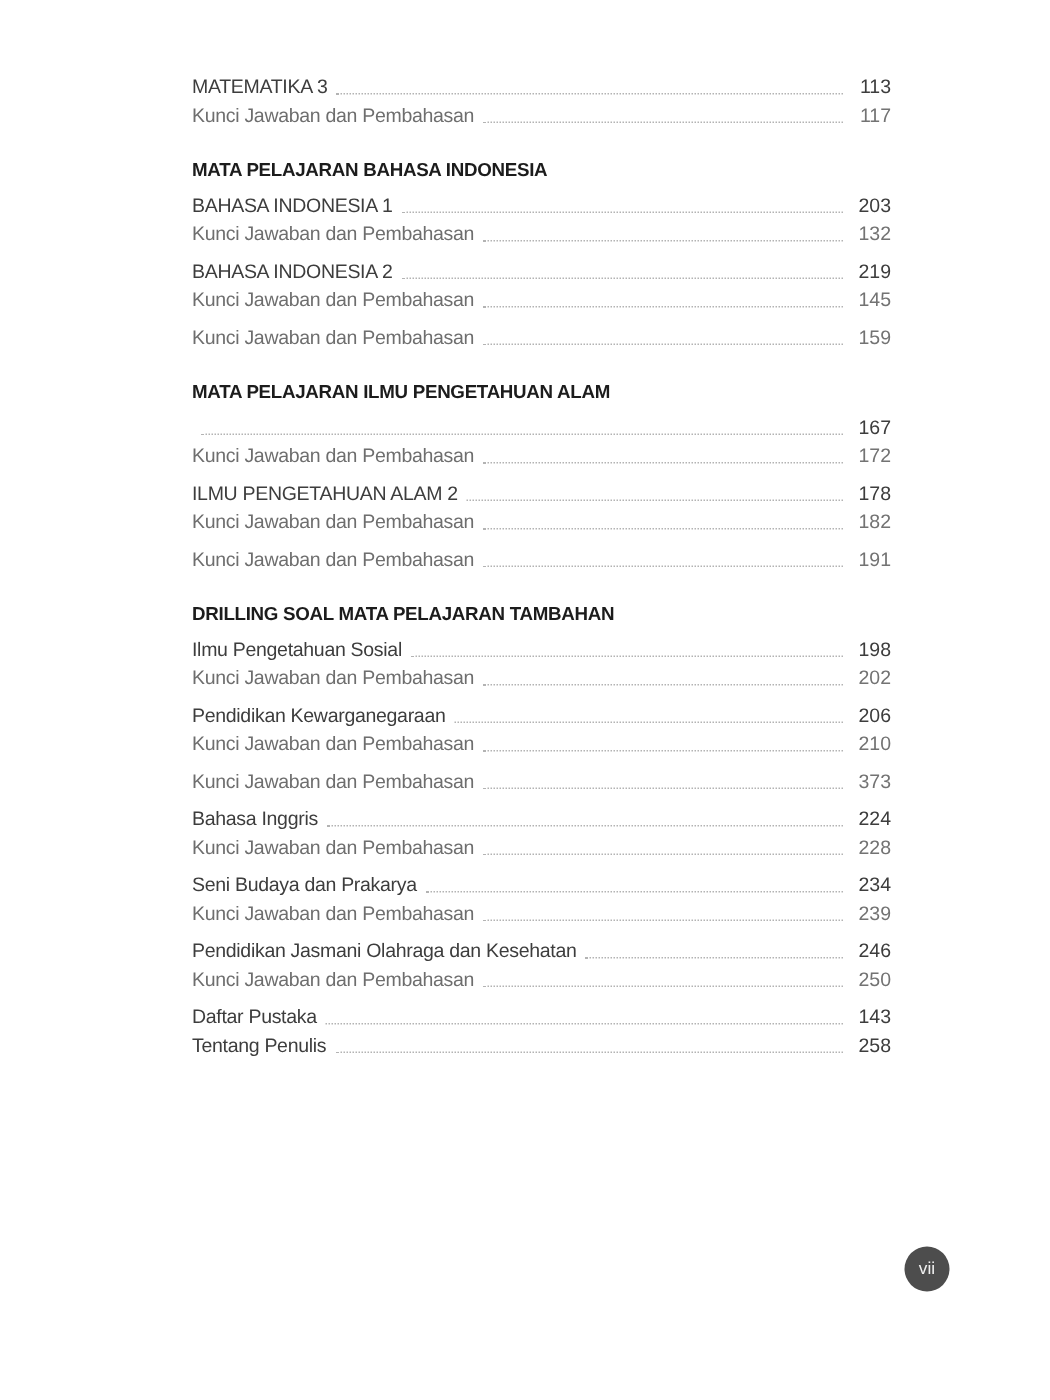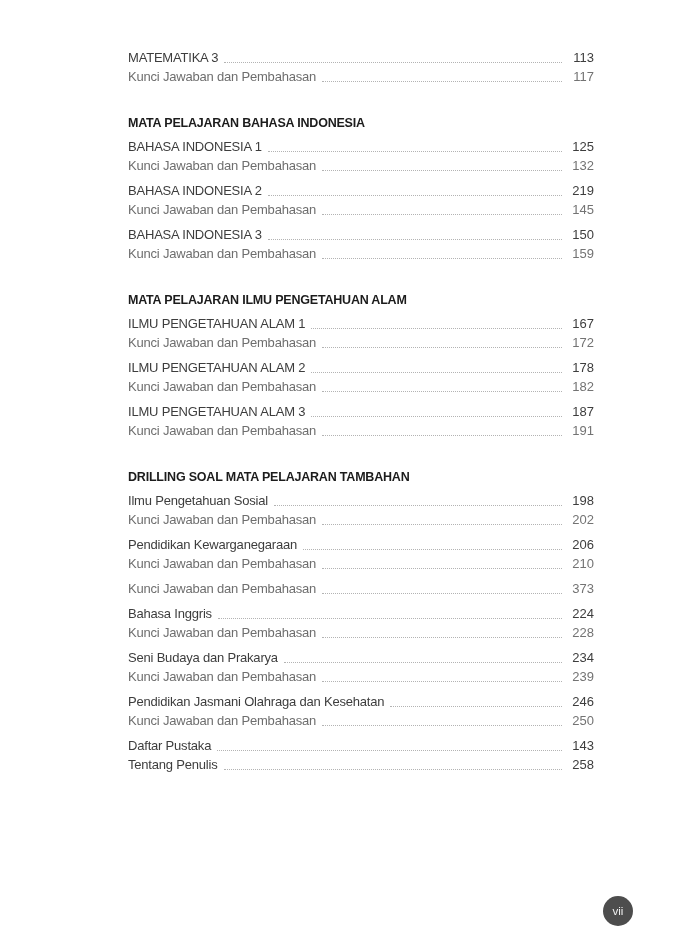--- a/index.html
+++ b/index.html
@@ -25,21 +25,21 @@
     top: 48px;
     width: 466px;
   }
   .toc-heading {
     font-weight: bold;
     font-size: 12.5px;
     letter-spacing: -0.2px;
     color: var(--heading-color, #1c1c1c);
     height: 19px;
     line-height: 19px;
-    margin-top: 28px;
+    margin-top: 18px;
     margin-bottom: 4px;
     white-space: nowrap;
   }
   .pair {
     margin-bottom: 6px;
   }
   .row {
     display: flex;
     align-items: baseline;
     height: 19px;
@@ -68,21 +68,21 @@
   .row.sub {
     color: var(--sub-color, #6e6e6e);
     align-items: center;
   }
   .row.sub .pg {
     color: #737373;
   }
   .page-badge {
     position: absolute;
     left: 603px;
-    top: 896px;
+    top: 831px;
     width: 30px;
     height: 30px;
     border-radius: 50%;
     background: var(--badge-bg, #4d4d4d);
     color: var(--badge-text, #f0f0f0);
     font-size: 11.5px;
     display: flex;
     align-items: center;
     justify-content: center;
   }
@@ -105,58 +105,52 @@
             <span class="pg">117</span>
           </div>
         </div>
       </div>
       <div class="section">
         <div class="toc-heading">MATA PELAJARAN BAHASA INDONESIA</div>
         <div class="pair">
           <div class="row title">
             <span class="lbl">BAHASA INDONESIA 1</span>
             <span class="dots"></span>
-            <span class="pg">125</span>
+            <span class="pg">203</span>
           </div>
           <div class="row sub">
             <span class="lbl">Kunci Jawaban dan Pembahasan</span>
             <span class="dots"></span>
             <span class="pg">132</span>
           </div>
         </div>
         <div class="pair">
           <div class="row title">
             <span class="lbl">BAHASA INDONESIA 2</span>
             <span class="dots"></span>
             <span class="pg">219</span>
           </div>
           <div class="row sub">
             <span class="lbl">Kunci Jawaban dan Pembahasan</span>
             <span class="dots"></span>
             <span class="pg">145</span>
           </div>
         </div>
         <div class="pair">
-          <div class="row title">
-            <span class="lbl">BAHASA INDONESIA 3</span>
-            <span class="dots"></span>
-            <span class="pg">150</span>
-          </div>
           <div class="row sub">
             <span class="lbl">Kunci Jawaban dan Pembahasan</span>
             <span class="dots"></span>
             <span class="pg">159</span>
           </div>
         </div>
       </div>
       <div class="section">
         <div class="toc-heading">MATA PELAJARAN ILMU PENGETAHUAN ALAM</div>
         <div class="pair">
           <div class="row title">
-            <span class="lbl">ILMU PENGETAHUAN ALAM 1</span>
             <span class="dots"></span>
             <span class="pg">167</span>
           </div>
           <div class="row sub">
             <span class="lbl">Kunci Jawaban dan Pembahasan</span>
             <span class="dots"></span>
             <span class="pg">172</span>
           </div>
         </div>
         <div class="pair">
@@ -165,25 +159,20 @@
             <span class="dots"></span>
             <span class="pg">178</span>
           </div>
           <div class="row sub">
             <span class="lbl">Kunci Jawaban dan Pembahasan</span>
             <span class="dots"></span>
             <span class="pg">182</span>
           </div>
         </div>
         <div class="pair">
-          <div class="row title">
-            <span class="lbl">ILMU PENGETAHUAN ALAM 3</span>
-            <span class="dots"></span>
-            <span class="pg">187</span>
-          </div>
           <div class="row sub">
             <span class="lbl">Kunci Jawaban dan Pembahasan</span>
             <span class="dots"></span>
             <span class="pg">191</span>
           </div>
         </div>
       </div>
       <div class="section">
         <div class="toc-heading">DRILLING SOAL MATA PELAJARAN TAMBAHAN</div>
         <div class="pair">

